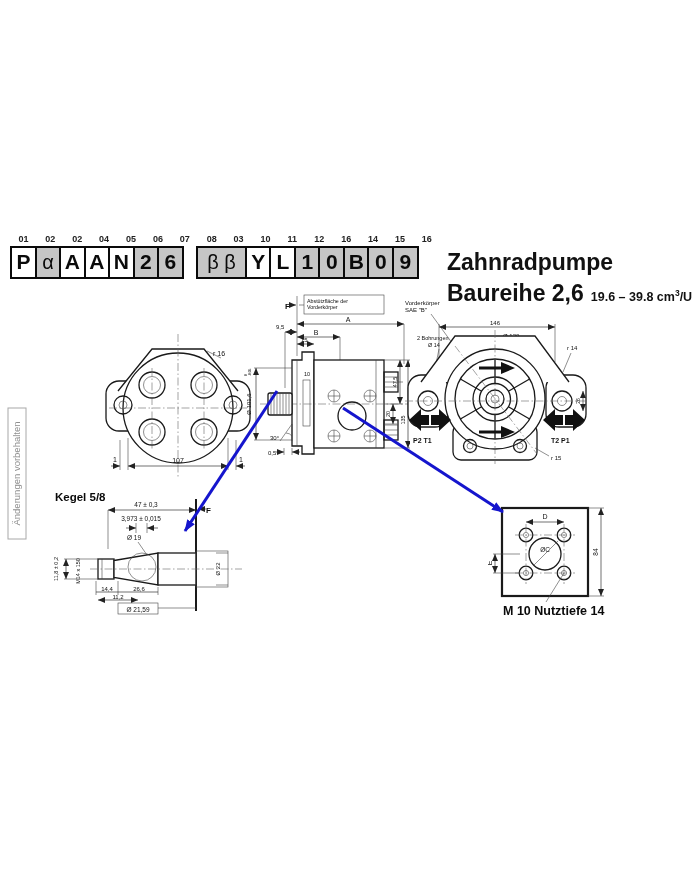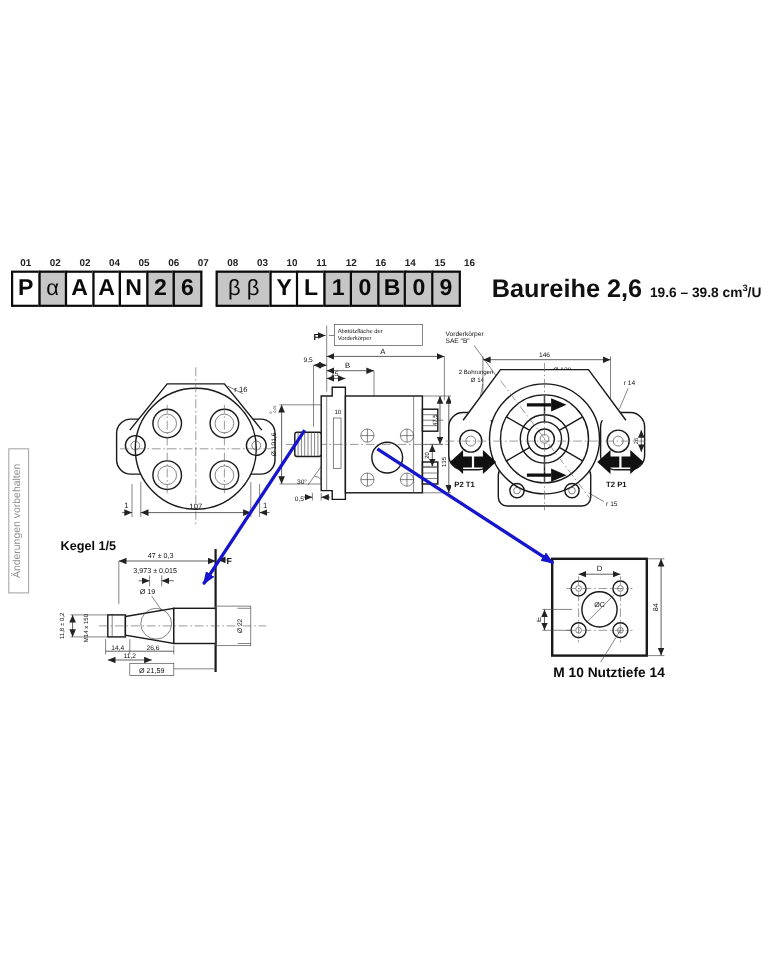--- a/index.html
+++ b/index.html
@@ -75,20 +75,21 @@
       <div class="c">L</div>
       <div class="c g">1</div>
       <div class="c g">0</div>
       <div class="c g">B</div>
       <div class="c g">0</div>
       <div class="c g">9</div>
     </div>
   </div>
 
   <div class="abs" id="title-block">
+    <div class="t1">Zahnradpumpe</div>
     <div class="t2">
       <span>Baureihe 2,6</span><span class="spec"><span>19.6 – 39.8 cm</span><sup>3</sup><span>/U</span></span>
     </div>
   </div>
 
   <div class="abs" id="side-note">Änderungen vorbehalten</div>
 
   <svg class="abs" style="left:103px;top:328px" width="150" height="152" viewBox="0 0 150 152">
     <defs>
         <marker id="fvA" markerUnits="userSpaceOnUse" markerWidth="9" markerHeight="9" refX="7" refY="3" orient="auto-start-reverse">
@@ -275,21 +276,21 @@
     <g fill="#111">
       <polygon points="6,124 18,113 18,119 26,119 26,129 18,129 18,135"></polygon>
       <polygon points="48,124 36,113 36,119 28,119 28,129 36,129 36,135"></polygon>
       <polygon points="140,124 152,113 152,119 160,119 160,129 152,129 152,135"></polygon>
       <polygon points="182,124 170,113 170,119 162,119 162,129 170,129 170,135"></polygon>
     </g>
     <text x="10" y="147" font-size="7" font-weight="bold">P2 T1</text>
     <text x="148" y="147" font-size="7" font-weight="bold">T2 P1</text>
   </svg>
 
-  <div class="abs h-bold" id="kegel-heading">Kegel 1/5</div>
+  <div class="abs h-bold" id="kegel-heading">Kegel 5/8</div>
   <svg class="abs" style="left:46px;top:497px" width="220" height="118" viewBox="0 0 220 118">
     <defs>
         <marker id="kdA" markerUnits="userSpaceOnUse" markerWidth="9" markerHeight="9" refX="7" refY="3" orient="auto-start-reverse">
           <path d="M0,0 L7,3 L0,6 Z" fill="#222"></path>
         </marker>
       </defs>
     <path d="M150,2 V114" stroke="#1a1a1a" stroke-width="2" fill="none"></path>
     <text x="160" y="16" font-size="8" font-weight="bold">F</text>
     <line class="dim" x1="160" y1="12" x2="152" y2="12" marker-end="url(#kdA)"></line>
     <g>

